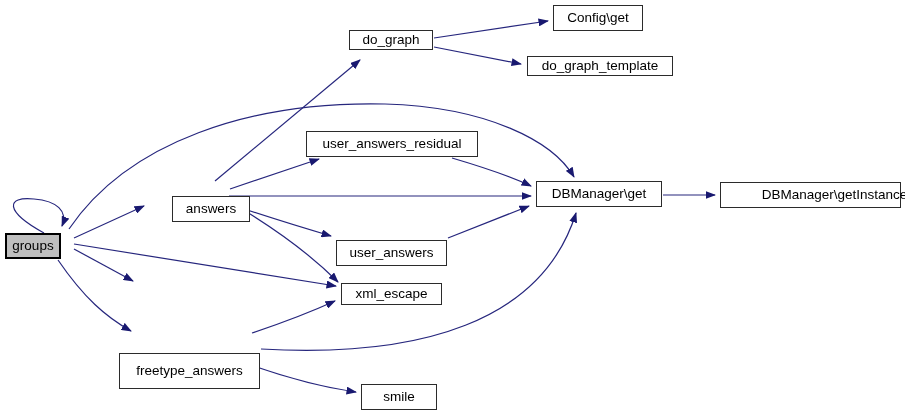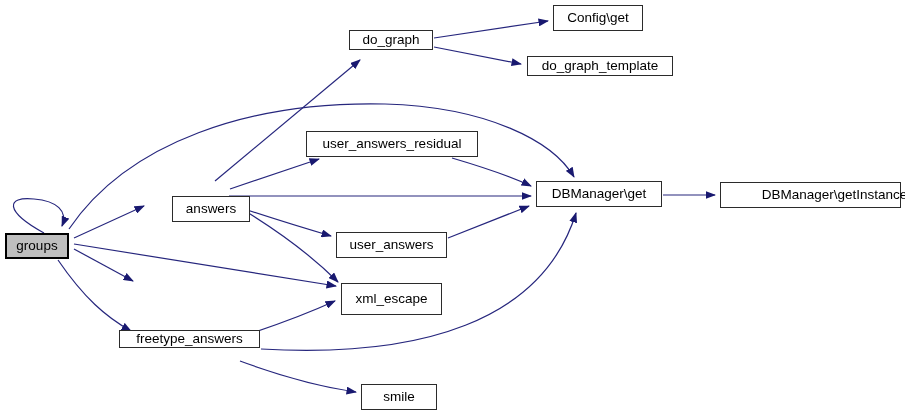--- a/index.html
+++ b/index.html
@@ -66,21 +66,21 @@
     <path class="edge" d="M 434,38 L 548,21" marker-end="url(#arrow)"></path>
     <path class="edge" d="M 434,47 L 521,64" marker-end="url(#arrow)"></path>
     <path class="edge" d="M 452,158 C 486,168 512,177 531,186" marker-end="url(#arrow)"></path>
     <path class="edge" d="M 448,238 L 529,206" marker-end="url(#arrow)"></path>
     <path class="edge" d="M 252,333 C 288,321 313,311 335,301" marker-end="url(#arrow)"></path>
     <path class="edge" d="M 261,349 C 420,358 542,322 576,213" marker-end="url(#arrow)"></path>
     <path class="edge" d="M 240,361 C 286,378 322,387 356,392" marker-end="url(#arrow)"></path>
     <path class="edge" d="M 663,195 L 715,195" marker-end="url(#arrow)"></path>
   </svg>
 
-  <div class="node highlight" style="left:5px; top:233px; width:64px; height:26px;">
+  <div class="node highlight" style="left:5px; top:233px; width:56px; height:26px;">
     <span>groups</span>
   </div>
 
   <div class="node" style="left:150px; top:196px; width:78px; height:26px;margin-left:22px;">
     <span>answers</span>
   </div>
 
   <div class="node" style="left:349px; top:30px; width:84px; height:20px;">
     <span>do_graph</span>
   </div>
@@ -98,30 +98,30 @@
   </div>
 
   <div class="node" style="left:536px; top:181px; width:126px; height:26px;">
     <span>DBManager\get</span>
   </div>
 
   <div class="node" style="left:720px; top:182px; width:181px; height:26px;padding-left:48px;">
     <span>DBManager\getInstance</span>
   </div>
 
-  <div class="node" style="left:336px; top:232px; width:111px; height:26px;">
+  <div class="node" style="left:336px; top:240px; width:111px; height:26px;">
     <span>user_answers</span>
   </div>
 
 
-  <div class="node" style="left:341px; top:283px; width:101px; height:32px;">
+  <div class="node" style="left:341px; top:283px; width:101px; height:22px;">
     <span>xml_escape</span>
   </div>
 
-  <div class="node" style="left:119px; top:330px; width:141px; height:18px;">
+  <div class="node" style="left:119px; top:353px; width:141px; height:36px;">
     <span>freetype_answers</span>
   </div>
 
   <div class="node" style="left:361px; top:384px; width:76px; height:26px;">
     <span>smile</span>
   </div>
 
 </div>
 
 </body></html>

